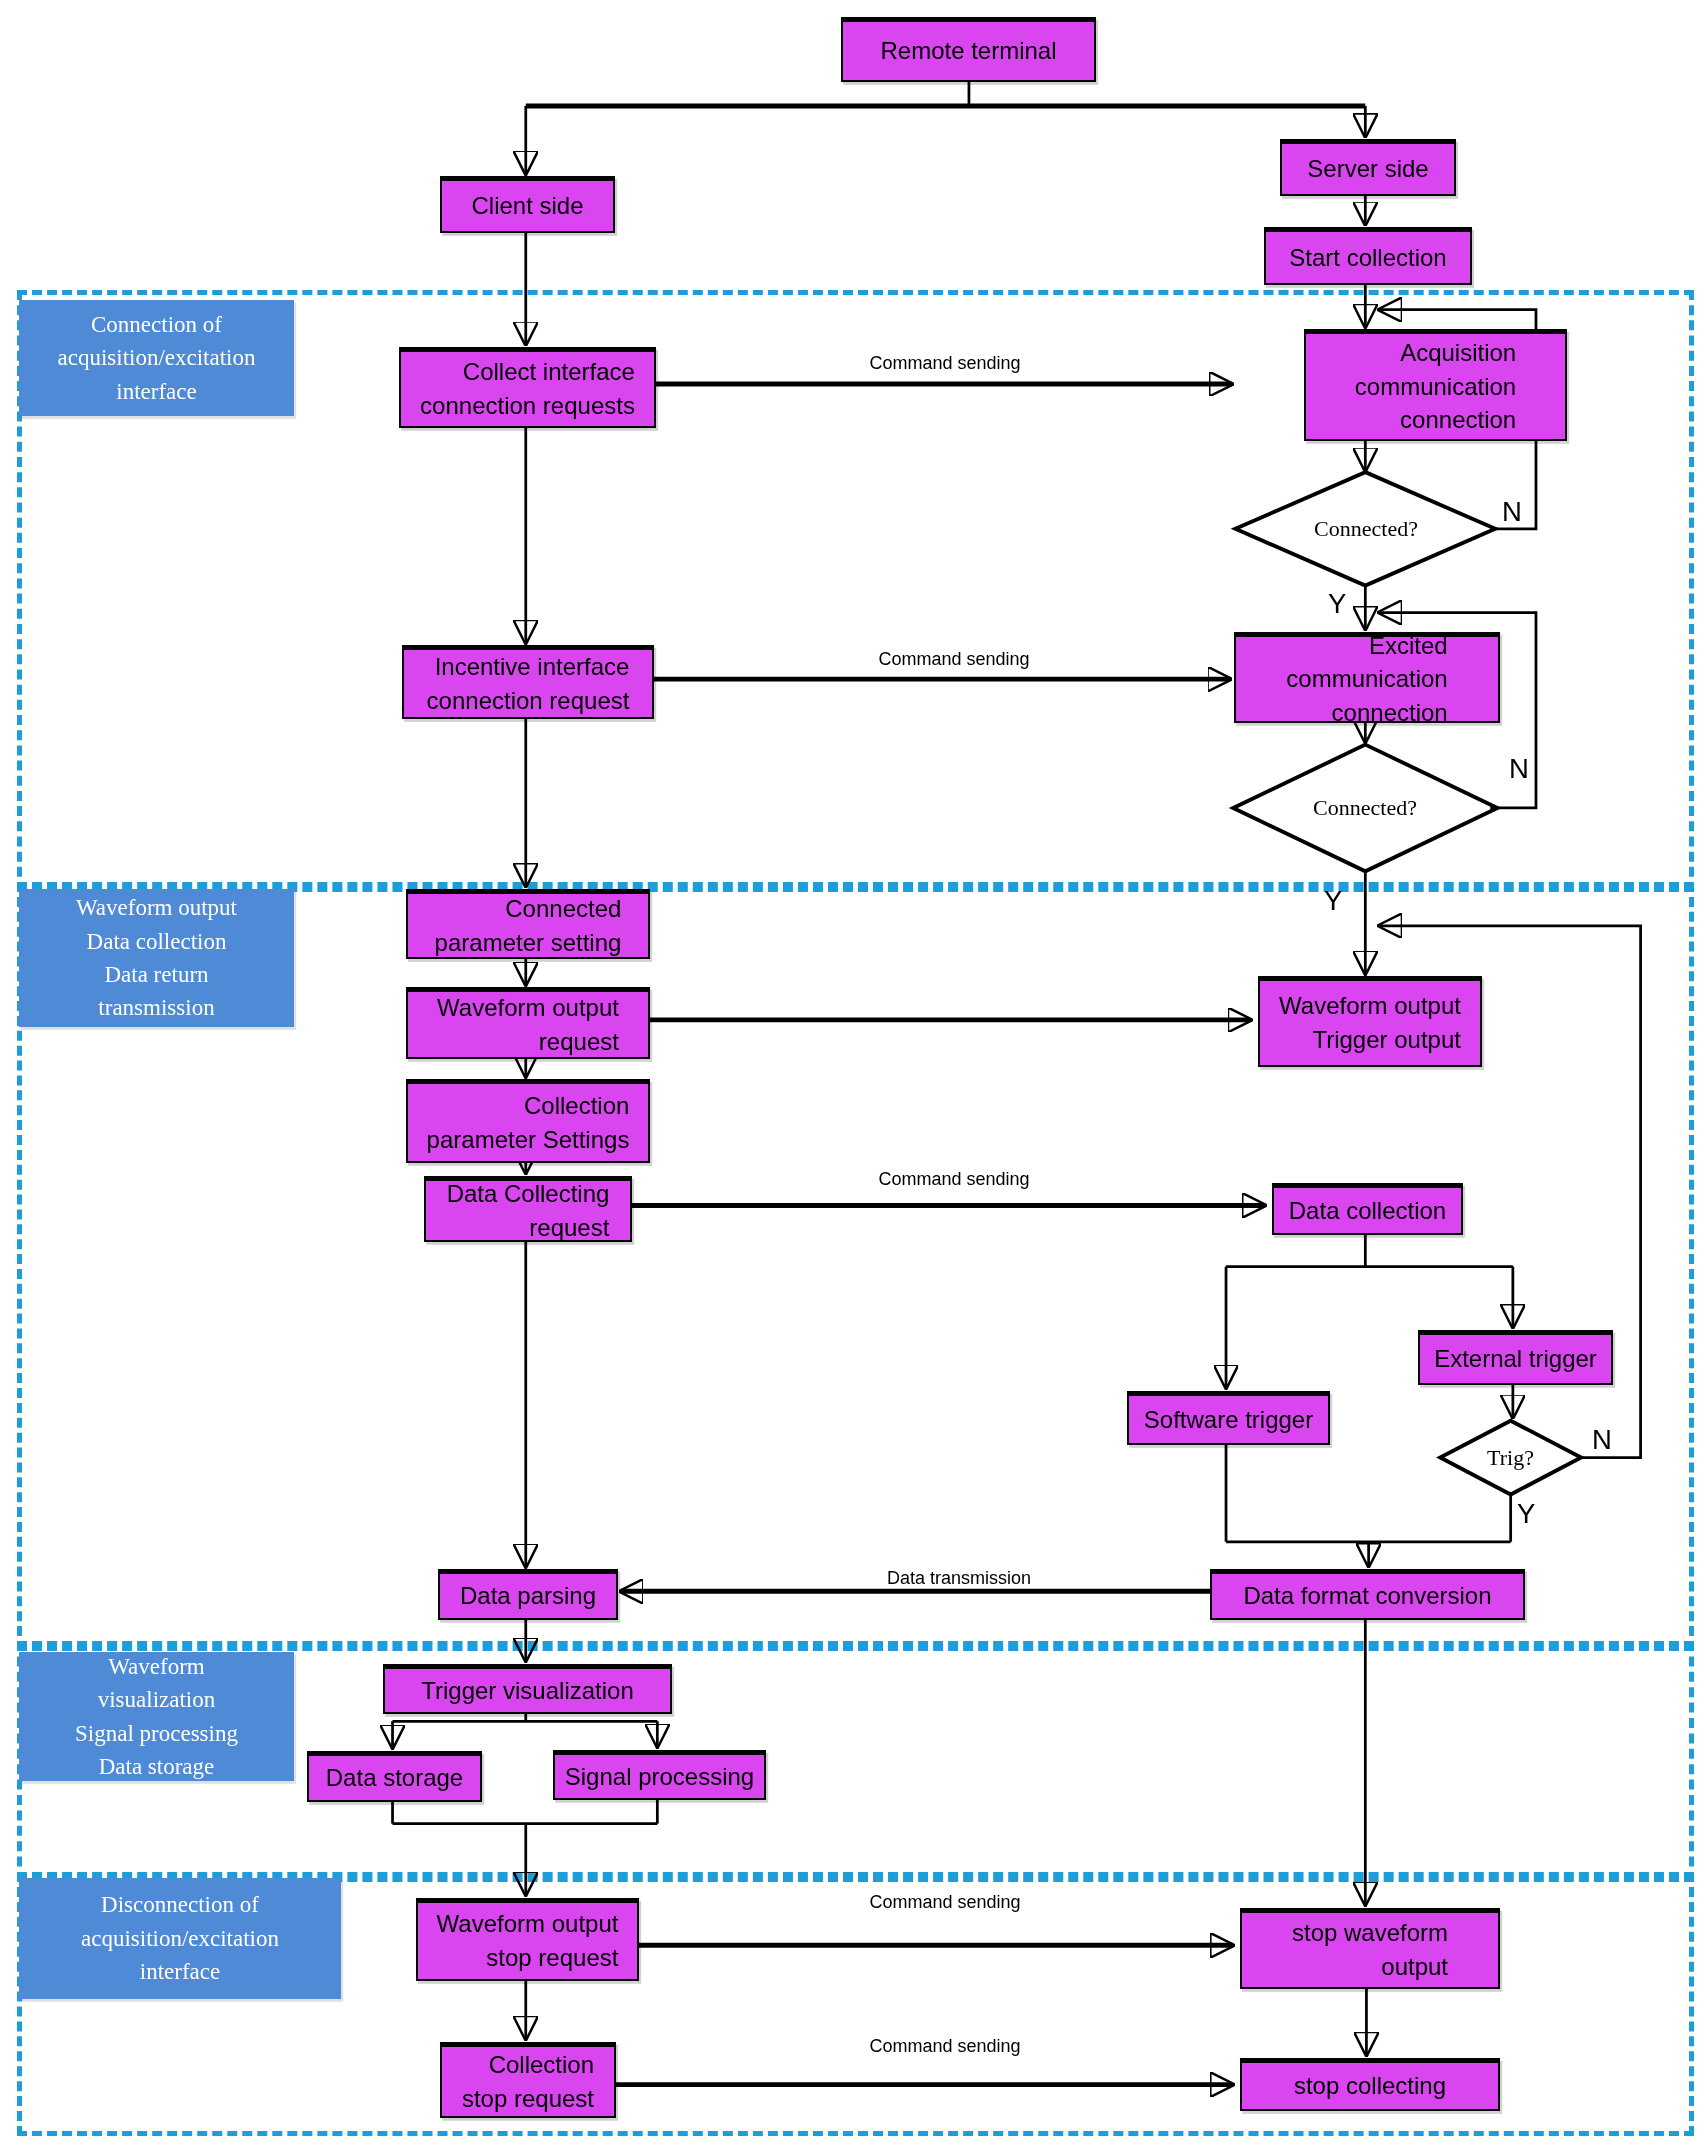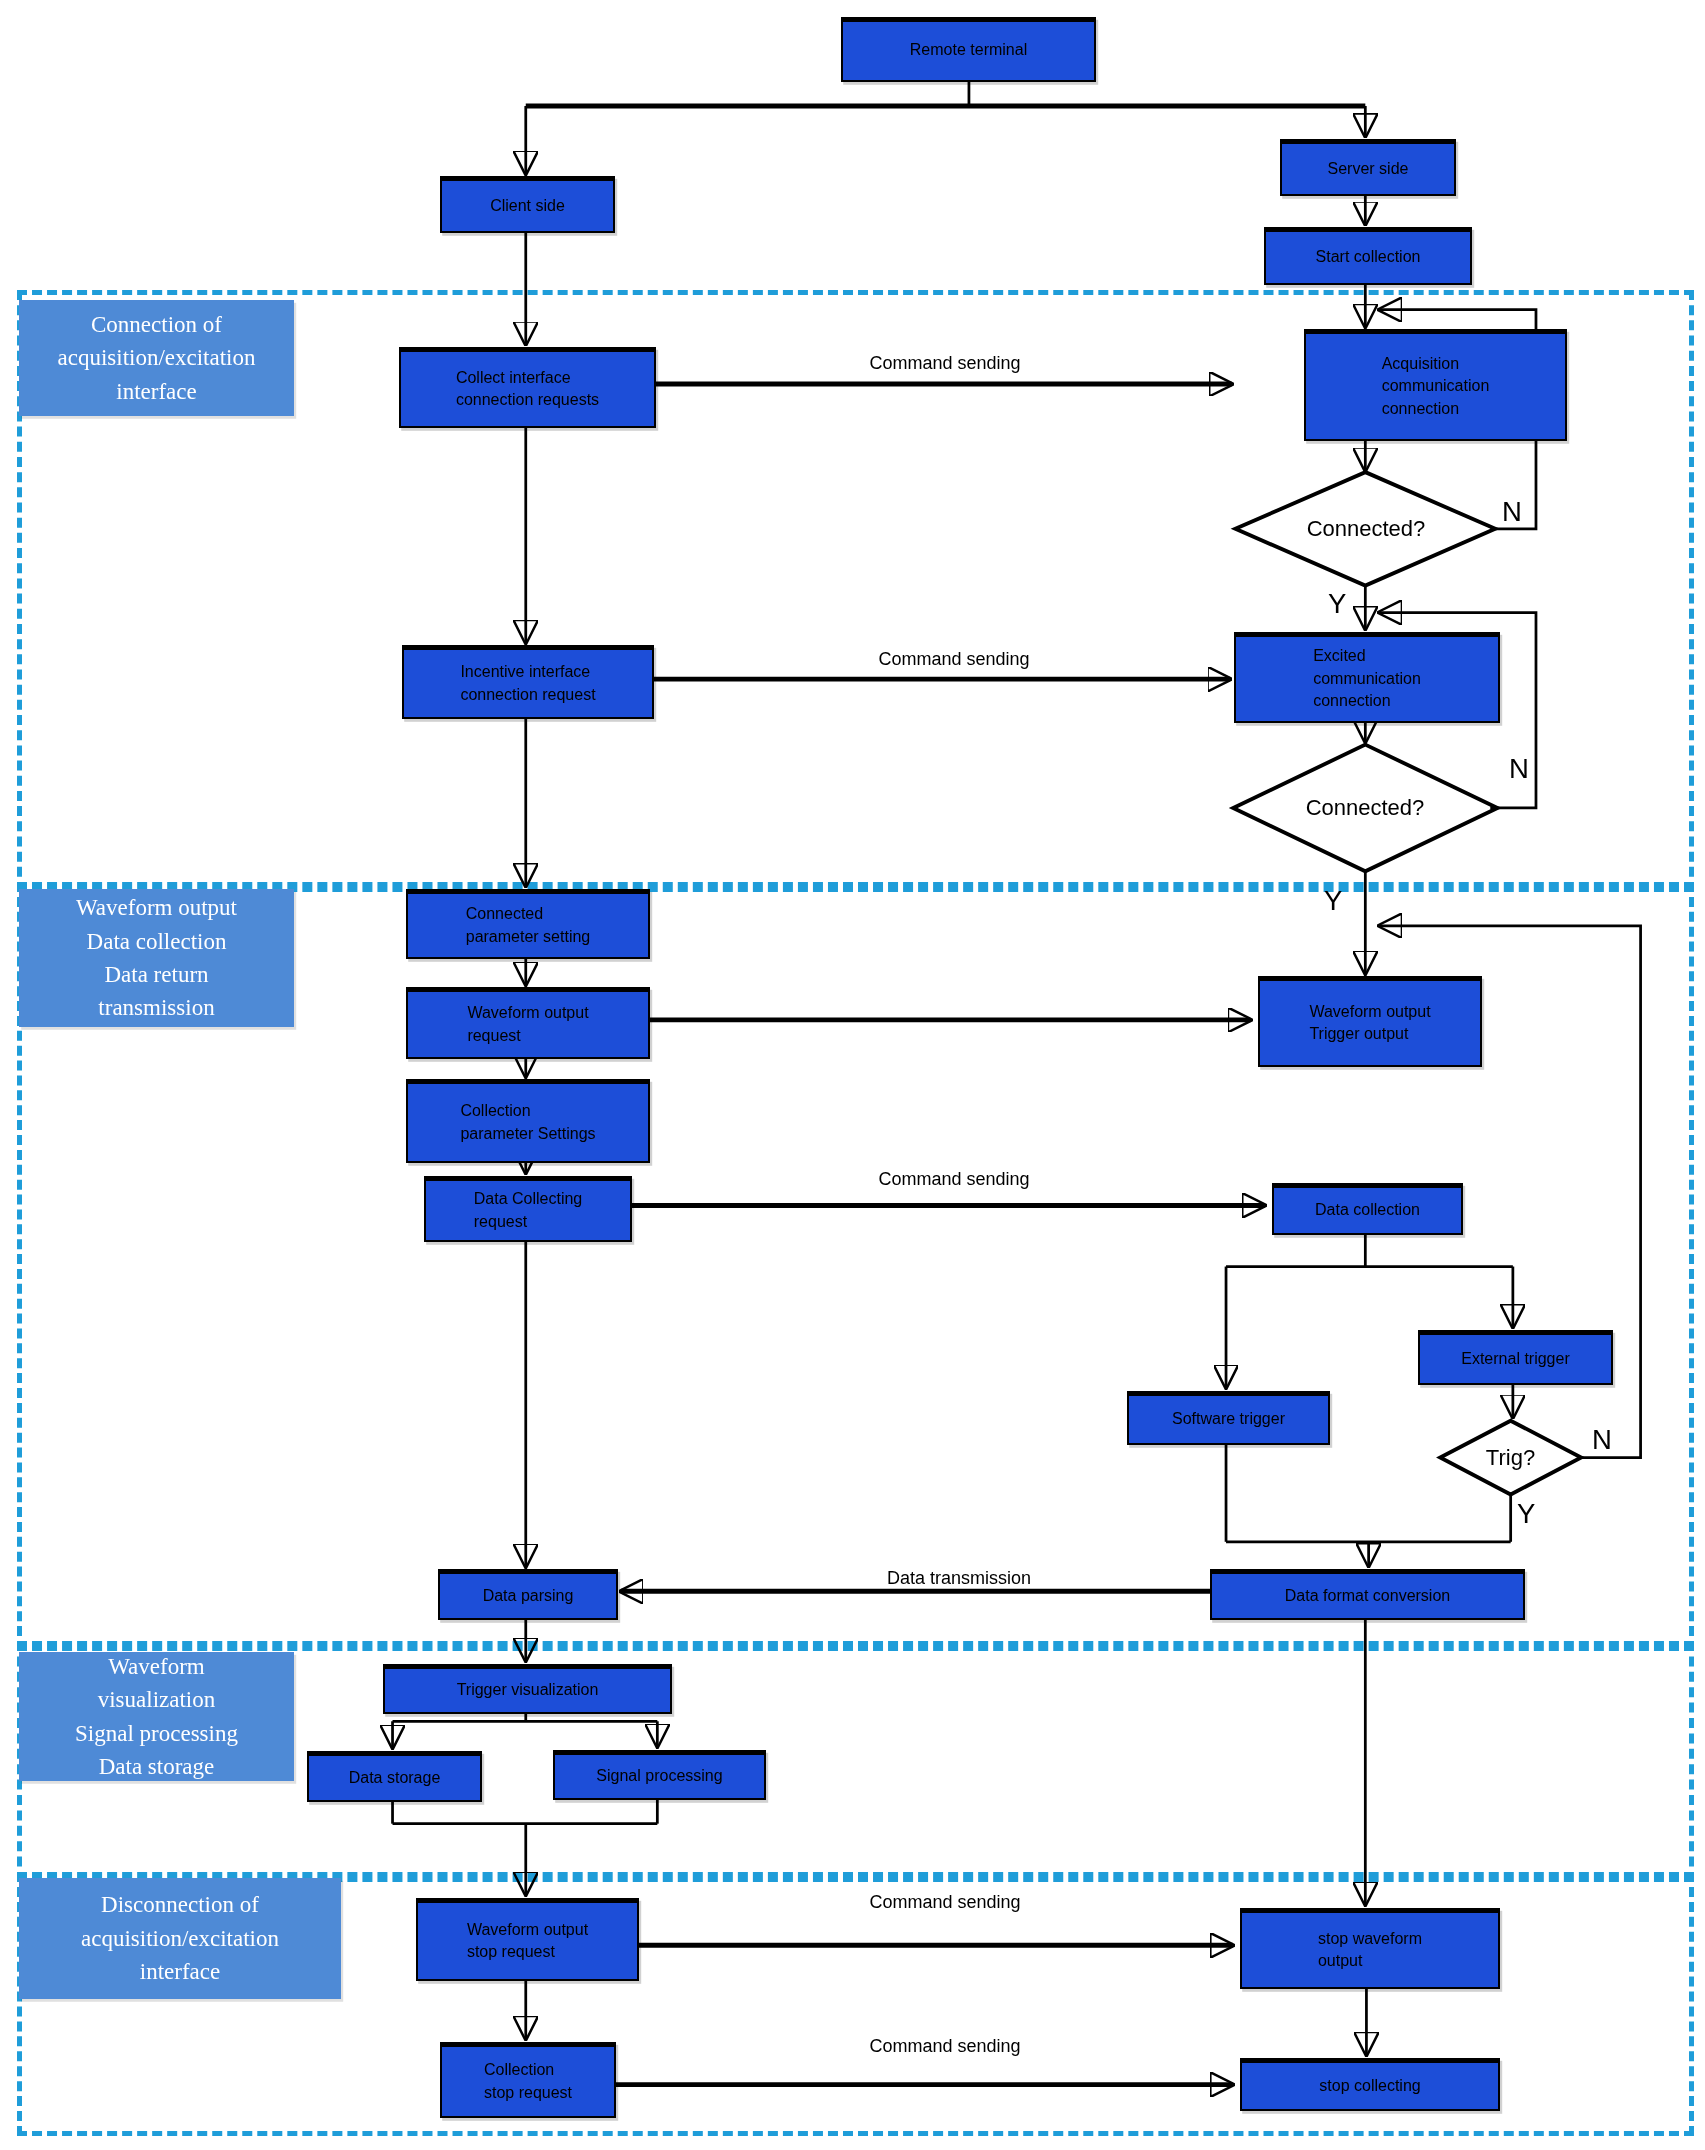--- a/index.html
+++ b/index.html
@@ -4,22 +4,22 @@
 <style>
   html,body{margin:0;padding:0;background:#ffffff;}
   body{width:1705px;height:2151px;position:relative;font-family:"Liberation Sans",sans-serif;color:#000;}
   .section{position:absolute;border:5px dashed #1F9DD9;z-index:1;background:transparent;}
   .bluelabel{position:absolute;background:#4E8AD6;color:#fff;z-index:3;display:flex;align-items:center;justify-content:center;text-align:center;font-size:23px;line-height:1.45;white-space:pre-line;box-shadow:2.2px 2.8px 0 rgba(0,0,0,0.12);font-family:Liberation Serif, serif;}
   svg.wires{position:absolute;left:0;top:0;z-index:2;}
   svg.wires path,svg.wires polygon{fill:none;stroke:#000;}
   .thin{stroke-width:5px;}
   .thick{stroke-width:9px;}
   .dshape{fill:#ffffff;stroke:#000;stroke-width:7px;}
-  .box{position:absolute;background:#1d4ed8;border:2.8px solid #000;border-top-width:5px;box-shadow:2.2px 2.8px 0 rgba(0,0,0,0.18);z-index:3;display:flex;align-items:center;justify-content:center;text-align:left;font-size:16px;line-height:1.4;white-space:pre-line;}
-  .dtext{position:absolute;z-index:3;display:flex;align-items:center;justify-content:center;text-align:left;font-size:22px;}
+  .box{position:absolute;background:#d946ef;border:2.8px solid #000;border-top-width:5px;box-shadow:2.2px 2.8px 0 rgba(0,0,0,0.18);z-index:3;display:flex;align-items:center;justify-content:center;text-align:right;font-size:24px;line-height:1.4;white-space:pre-line;}
+  .dtext{position:absolute;z-index:3;display:flex;align-items:center;justify-content:center;text-align:left;font-size:22px;font-family:Liberation Serif, serif;}
   .elabel{position:absolute;z-index:3;font-size:18px;white-space:nowrap;transform:translate(-50%,-50%);}
   .yn{position:absolute;z-index:3;font-size:27.5px;}
 </style>
 </head>
 <body>
 
 <div class="section" style="left:16.5px;top:290px;width:1667px;height:592px"></div>
 <div class="section" style="left:16.5px;top:882px;width:1667px;height:759px"></div>
 <div class="section" style="left:16.5px;top:1641px;width:1667px;height:231px"></div>
 <div class="section" style="left:16.5px;top:1872px;width:1667px;height:254px"></div>

